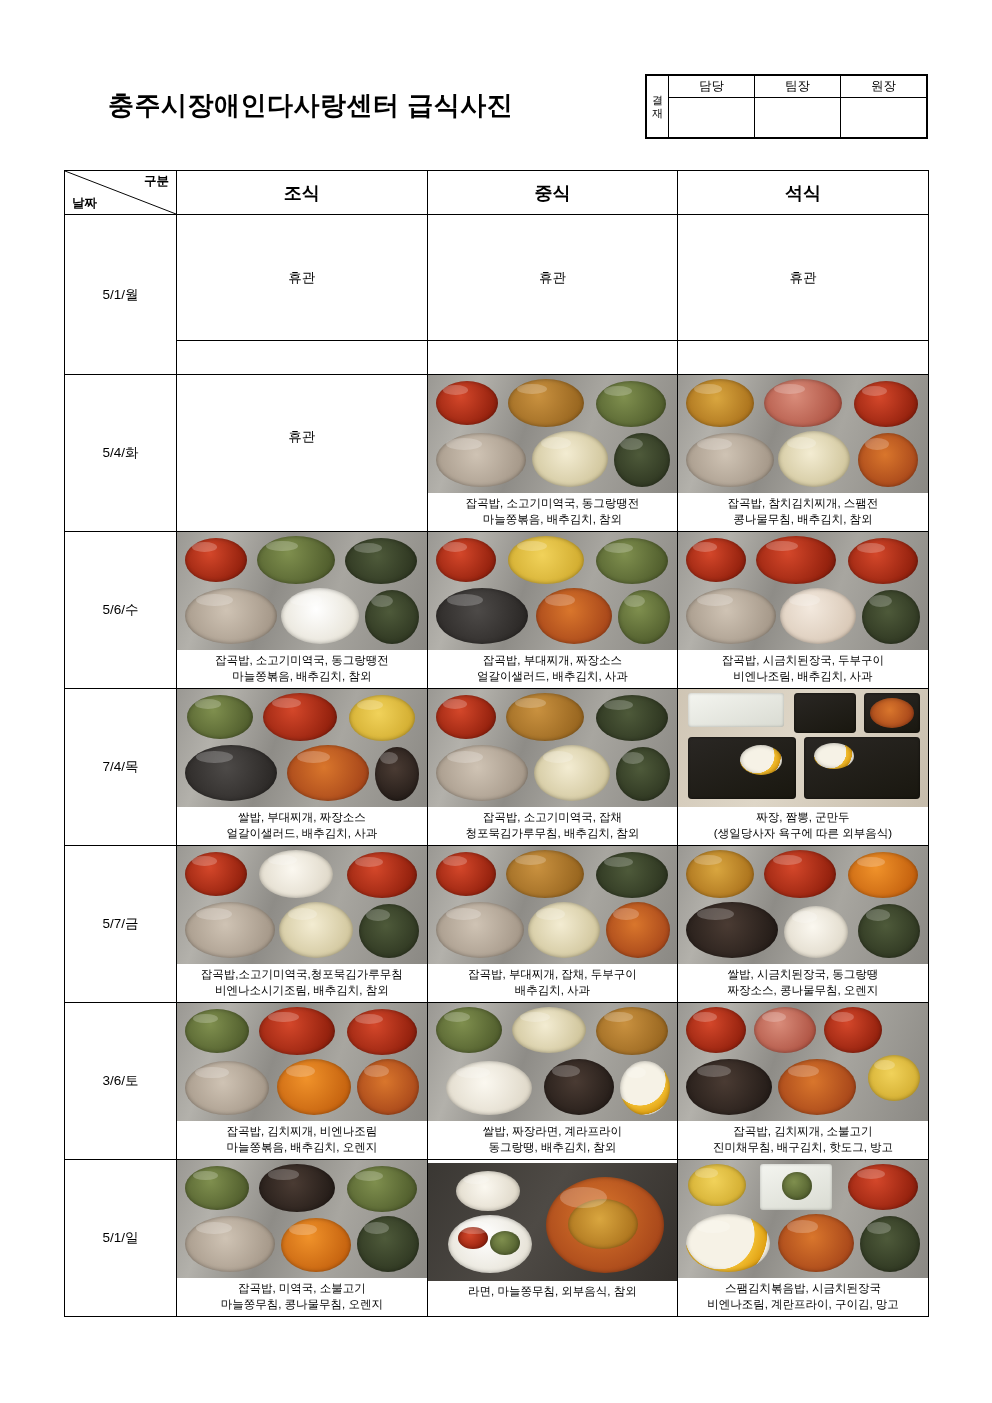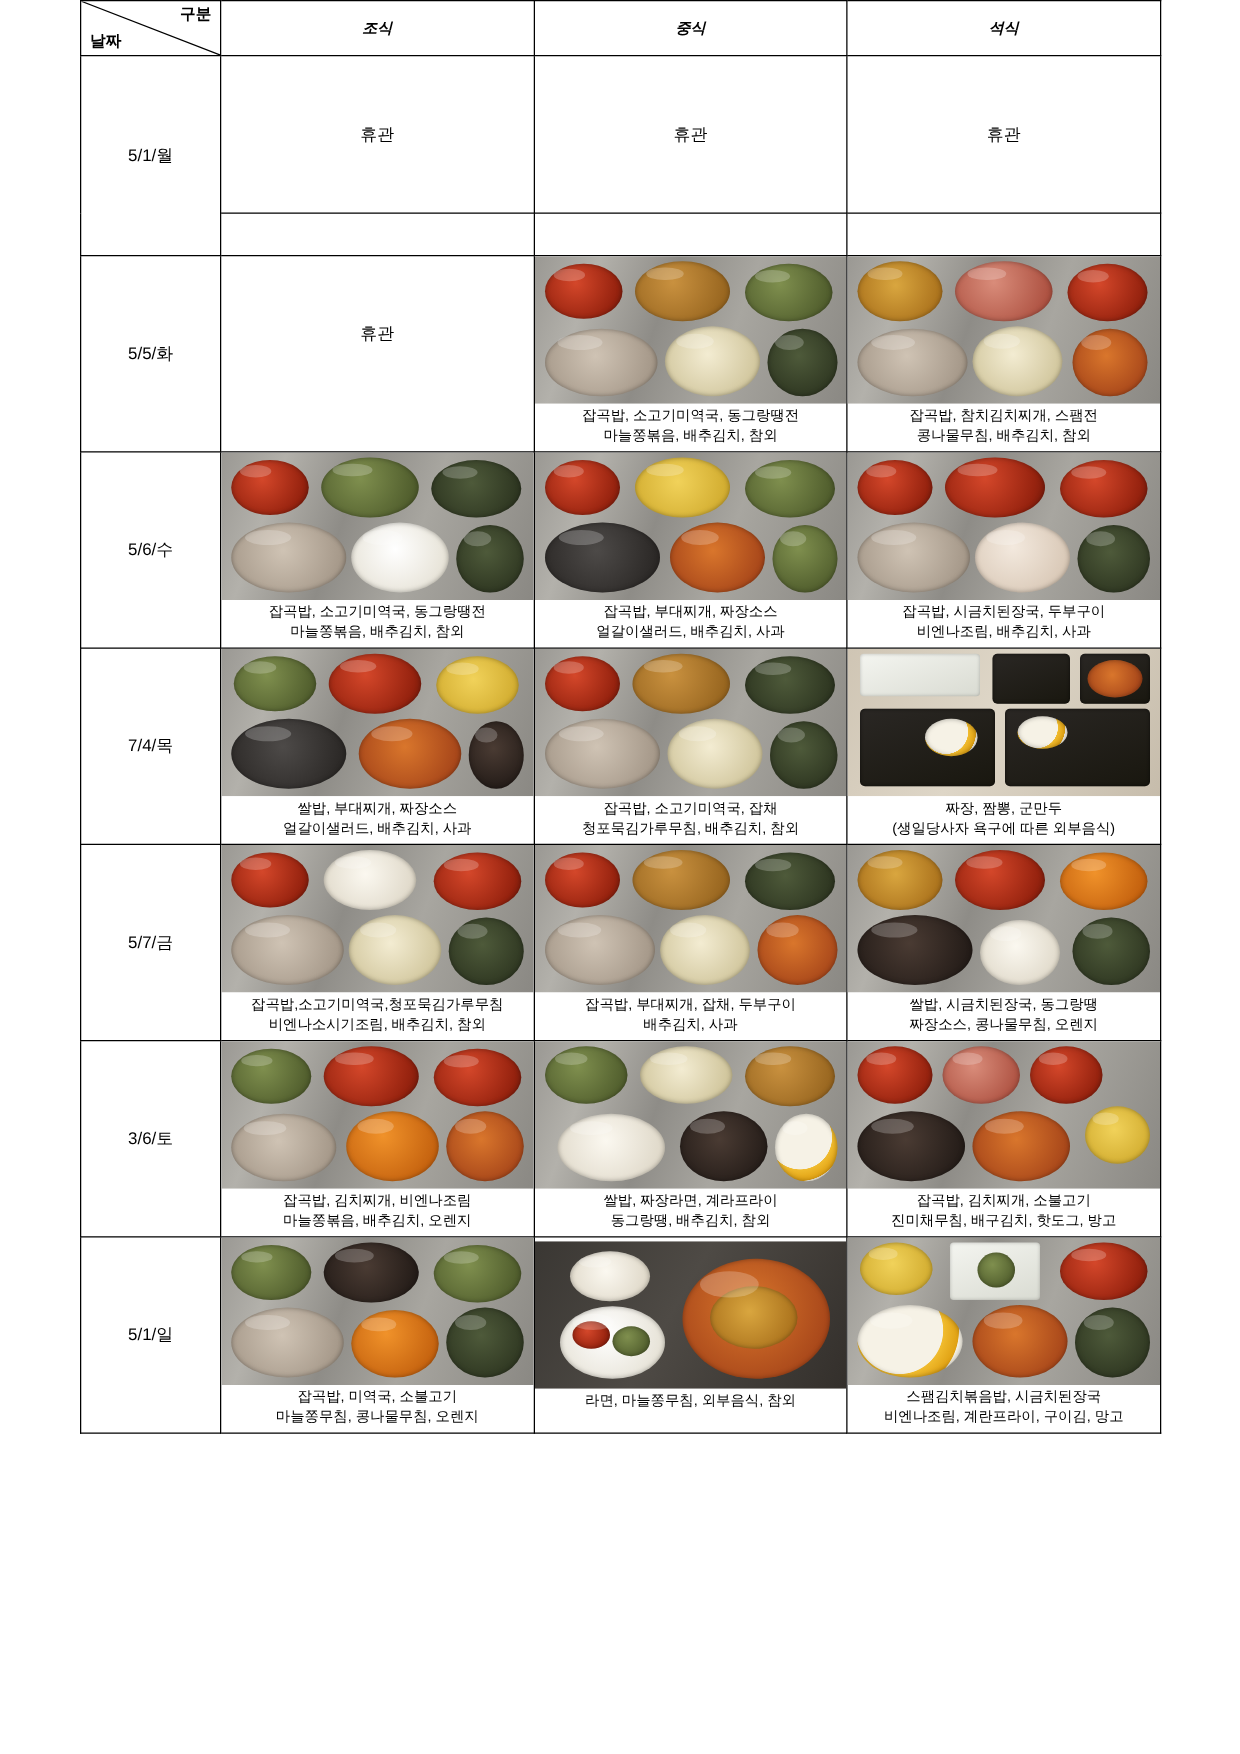--- a/index.html
+++ b/index.html
@@ -87,22 +87,21 @@
     right: 7px; top: 2px;
     font-size: 12.5px;
   }
   .corner .date-lbl {
     position: absolute;
     left: 7px; bottom: 2px;
     font-size: 12.5px;
   }
   .colhead {
     height: 44px;
-    font-size: 12px;
-    font-style: italic;
+    font-size: 18px;
   }
   .datecell {
     font-size: 13.5px;
   }
   
   .mealcell { padding: 0; }
   .mealbox {
     display: flex;
     flex-direction: column;
     justify-content: flex-start;
@@ -187,20 +186,43 @@
     background: rgba(255,255,255,.22);
     border-radius: 50%;
     pointer-events: none;
   }
 </style>
 </head>
 <body>
 
 <div class="page">
 
+  <div class="header-row">
+    <div class="doc-title">충주시장애인다사랑센터 급식사진</div>
+
+    <div class="approval">
+      <table>
+        <tbody>
+            <tr>
+          <td class="vert" rowspan="2">
+            <span>결재</span>
+          </td>
+          <td class="head">담당</td>
+          <td class="head">팀장</td>
+          <td class="head">원장</td>
+        </tr>
+        <tr>
+          <td class="blank"></td>
+          <td class="blank"></td>
+          <td class="blank"></td>
+        </tr>
+      </tbody>
+        </table>
+    </div>
+  </div>
 
   <table class="menu">
     <colgroup>
       <col class="col-date">
         <col class="col-meal">
         <col class="col-meal">
         <col class="col-meal">
     </colgroup>
     <thead>
       <tr>
@@ -224,21 +246,21 @@
         <td class="closed">휴관</td>
         <td class="closed">휴관</td>
       </tr>
       <tr class="row-holiday-sub">
         <td></td>
         <td></td>
         <td></td>
       </tr>
 
       <tr>
-        <td class="datecell">5/5/화</td>
+        <td class="datecell">5/4/화</td>
         <td class="mealcell">
           <div class="mealbox">
             <div class="photo" style="display:flex;align-items:center;justify-content:center;">
               <span class="closed">휴관</span>
             </div>
             <div class="caption"></div>
           </div>
         </td>
         <td class="mealcell">
           <div class="mealbox">

